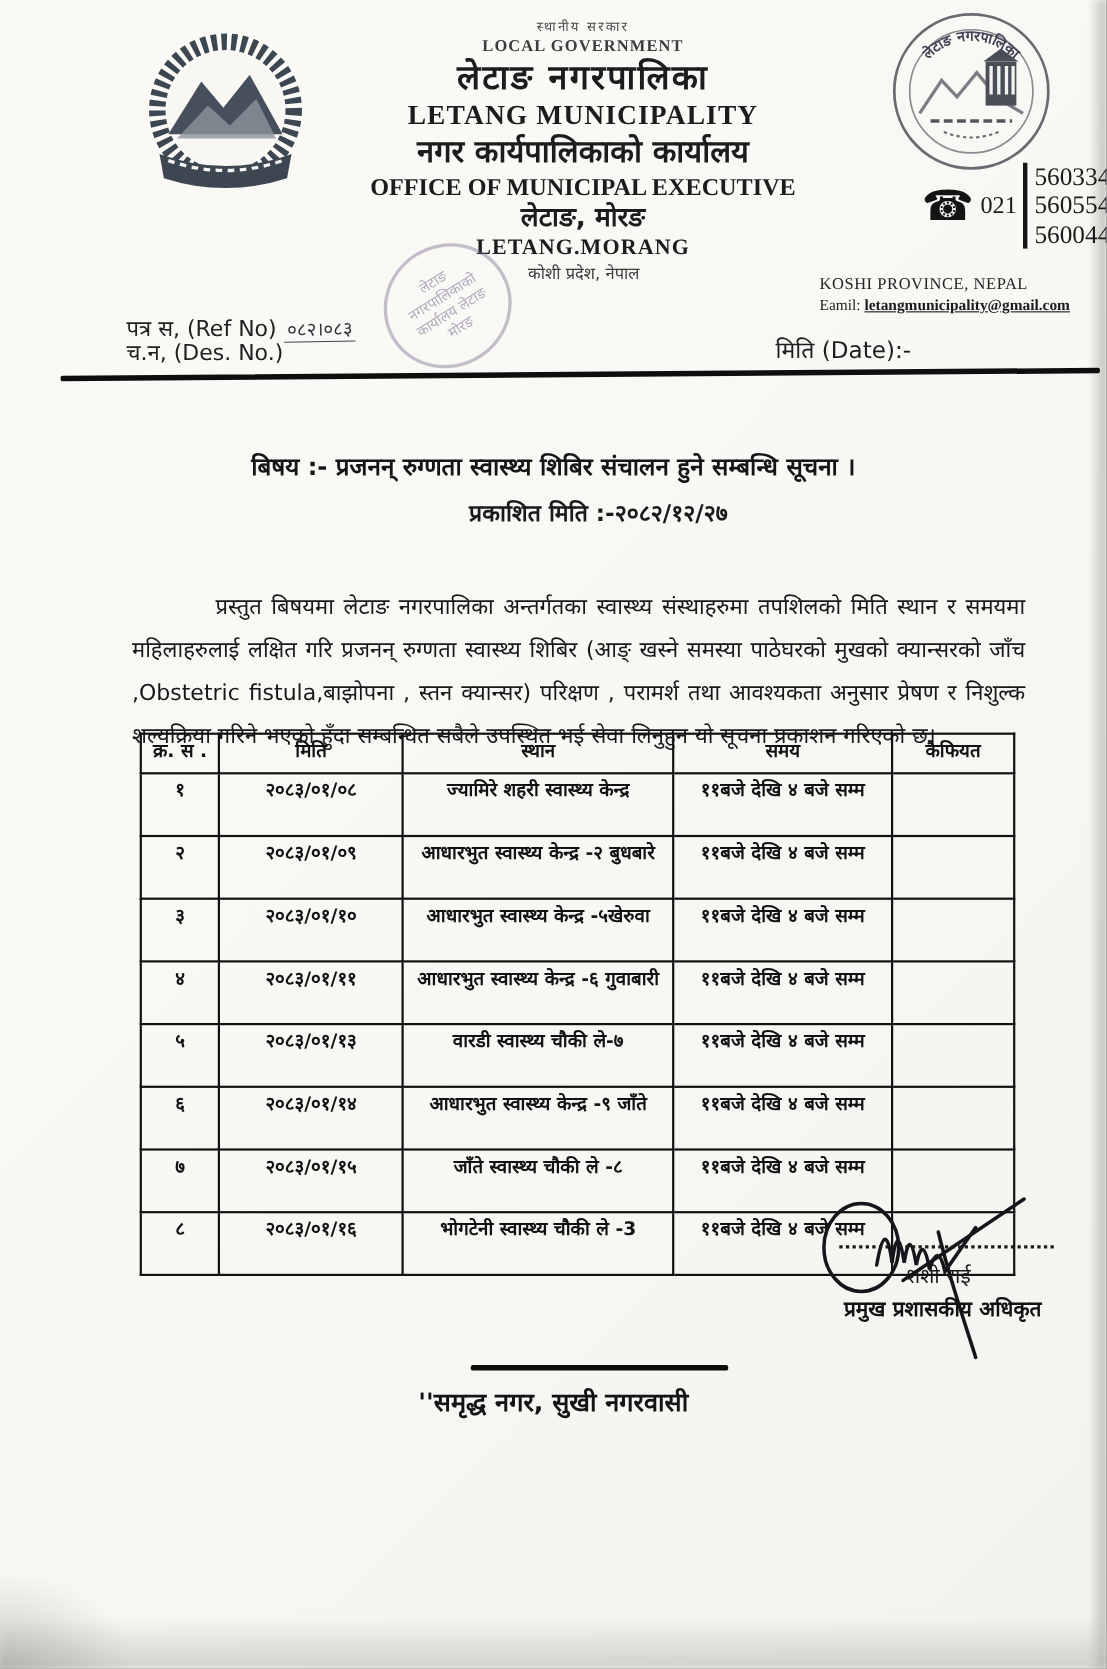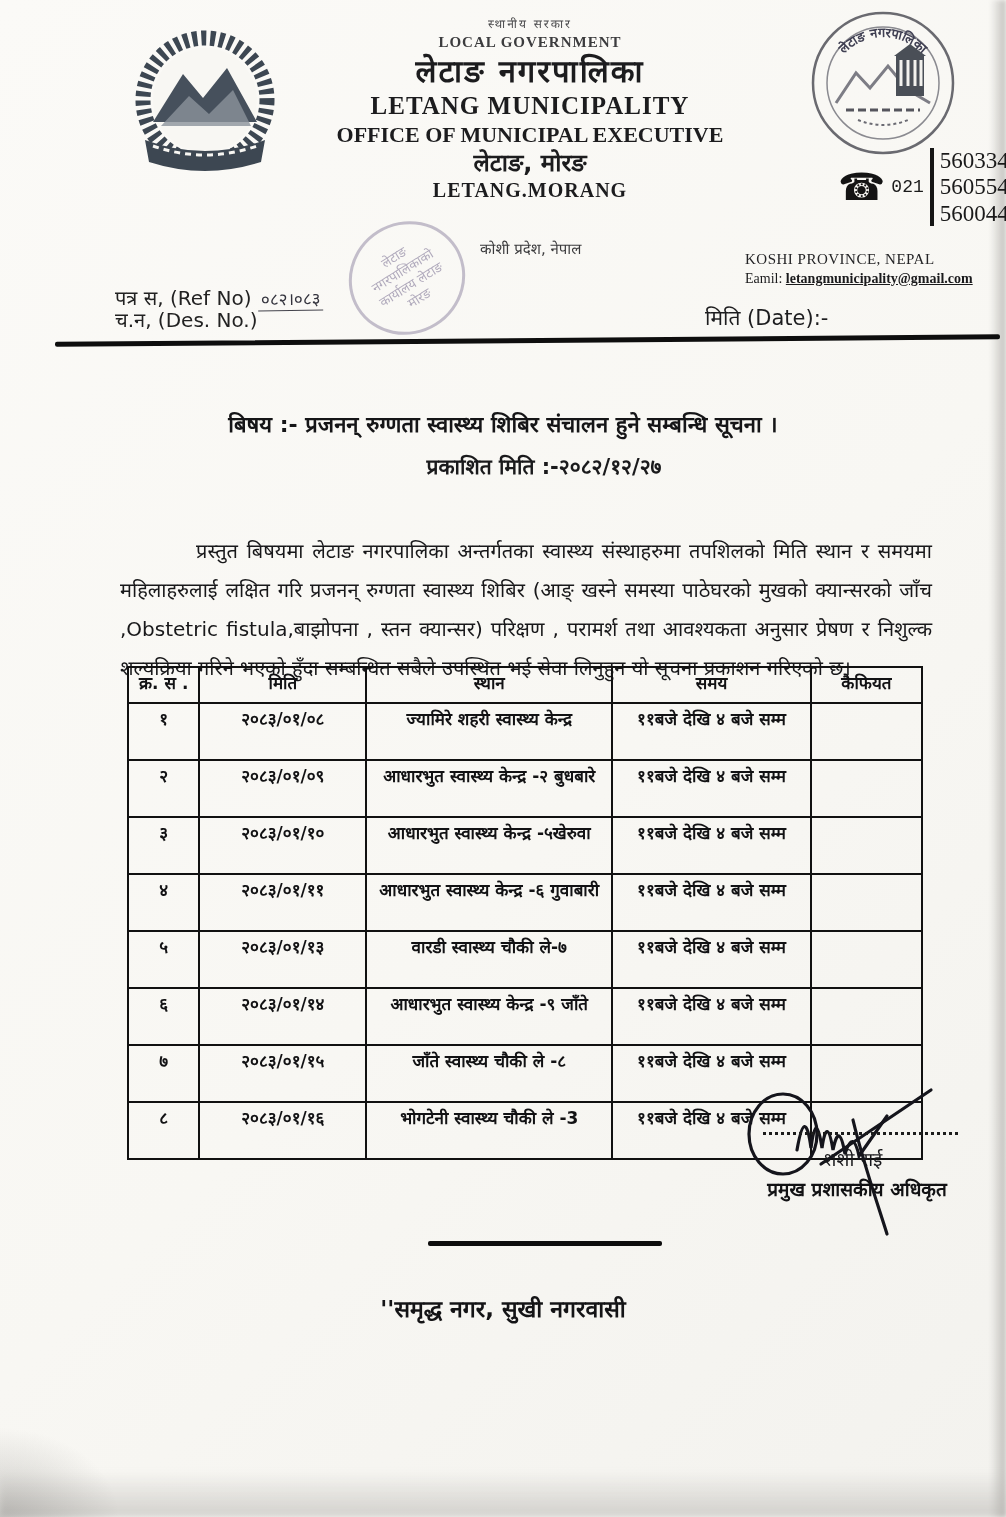--- a/index.html
+++ b/index.html
@@ -26,21 +26,21 @@
   .t-local-en{font-family:"Liberation Serif",serif;font-size:15px;font-weight:700;color:#3c3c3e;letter-spacing:1px;margin-top:2px;}
   .t-muni-np{font-size:31px;font-weight:700;letter-spacing:2px;margin-top:3px;}
   .t-muni-en{font-family:"Liberation Serif",serif;font-size:25px;font-weight:700;letter-spacing:1px;margin-top:2px;}
   .t-office-np{font-size:28px;font-weight:700;margin-top:2px;}
   .t-office-en{font-family:"Liberation Serif",serif;font-size:22px;font-weight:700;margin-top:2px;}
   .t-place-np{font-size:24px;font-weight:700;margin-top:2px;}
   .t-place-en{font-family:Liberation Serif, serif;font-size:20px;font-weight:700;letter-spacing:1px;margin-top:2px;}
   
   .phone-block{left:838px;top:148px;display:flex;align-items:center;gap:6px;}
   .phone-icon{font-size:38px;line-height:1;color:#141414;}
-  .phone-code{font-family:Liberation Mono, monospace;font-size:18px;color:#1a1a1a;}
+  .phone-code{font-family:Liberation Serif, serif;font-size:22px;color:#1a1a1a;}
   .phone-divider{width:4px;height:78px;background:#161616;}
   .phone-nums{display:flex;flex-direction:column;gap:1px;}
   .phone-nums div{font-family:"Liberation Serif",serif;font-size:23px;color:#1a1a1a;line-height:1.1;}
   .koshi-block{left:745px;top:250px;width:250px;line-height:1.3;}
   .koshi-en{font-family:"Liberation Serif",serif;font-size:15px;color:#242426;letter-spacing:.5px;}
   .email-line{font-family:"Liberation Serif",serif;font-size:14px;color:#1a1a1c;}
   .email-line .em{font-weight:700;text-decoration:underline;}
   .koshi-np{left:480px;top:238px;font-size:15px;color:#3a3a3c;}
   
   .ref-line{left:115px;top:284px;font-size:20px;color:#222;}
@@ -71,21 +71,21 @@
     border:3px solid rgba(104,92,132,.38);border-radius:50%;
     display:flex;align-items:center;justify-content:center;text-align:center;
     color:rgba(104,92,132,.5);font-size:13px;line-height:1.25;padding:6px;box-sizing:border-box;}
   
   .sig-svg{left:735px;top:1072px;}
   .sig-dots{left:763px;top:1132px;width:195px;border-bottom:3.5px dotted #1c1c1c;height:0;}
   .sig-name{left:763px;top:1146px;width:180px;text-align:center;font-size:19px;color:#17171a;}
   .sig-title{left:742px;top:1176px;width:230px;text-align:center;font-size:19px;font-weight:700;color:#121214;}
   
   .rule-footer{left:428px;top:1241px;width:234px;height:5px;background:#0d0d0d;border-radius:2px;}
-  .slogan{left:0;top:1258px;width:1006px;text-align:center;font-size:23px;font-weight:700;color:#141416;margin-top:34px;}
+  .slogan{left:0;top:1258px;width:1006px;text-align:center;font-size:23px;font-weight:700;color:#141416;}
 </style>
 </head>
 <body>
 
 <div class="page">
 
   <div class="abs edge-right"></div>
   <div class="abs edge-bottom"></div>
   <div class="abs corner-bl"></div>
 
@@ -118,20 +118,21 @@
     </g>
     <line x1="38" y1="102" x2="112" y2="102" stroke="#55555d" stroke-width="3" stroke-dasharray="8 4"></line>
     <path d="M50,112 Q75,122 100,112" fill="none" stroke="#6a6a72" stroke-width="2" stroke-dasharray="3 3"></path>
   </svg>
 
   <div class="abs hdr-center">
     <div class="t-tiny-np">स्थानीय सरकार</div>
     <div class="t-local-en">LOCAL GOVERNMENT</div>
     <div class="t-muni-np">लेटाङ नगरपालिका</div>
     <div class="t-muni-en">LETANG MUNICIPALITY</div>
+    <div class="t-office-np">नगर कार्यपालिकाको कार्यालय</div>
     <div class="t-office-en">OFFICE OF MUNICIPAL EXECUTIVE</div>
     <div class="t-place-np">लेटाङ, मोरङ</div>
     <div class="t-place-en">LETANG.MORANG</div>
   </div>
 
   <div class="abs phone-block">
     <span class="phone-icon">☎</span>
     <span class="phone-code">021</span>
     <span class="phone-divider"></span>
     <span class="phone-nums">

